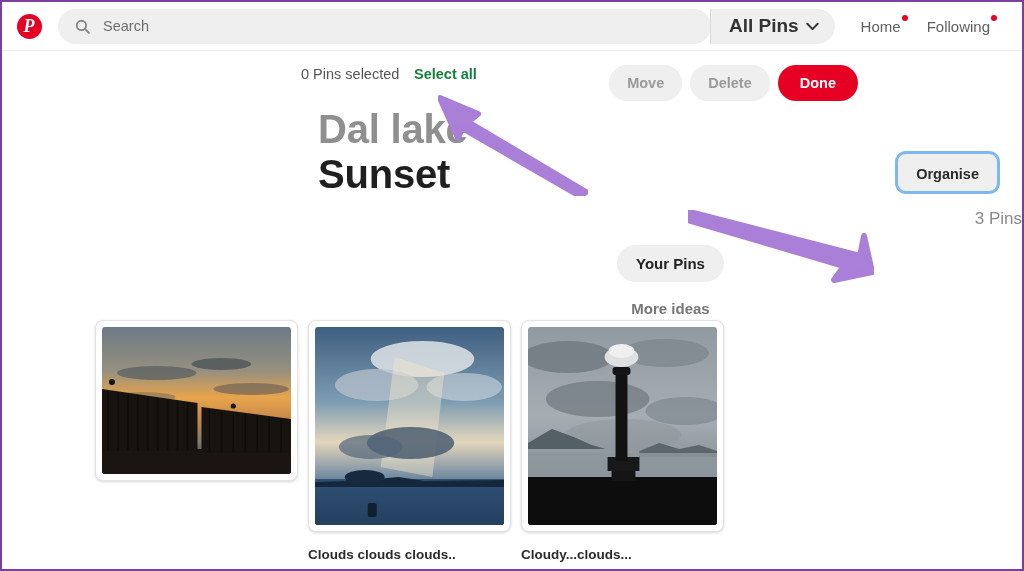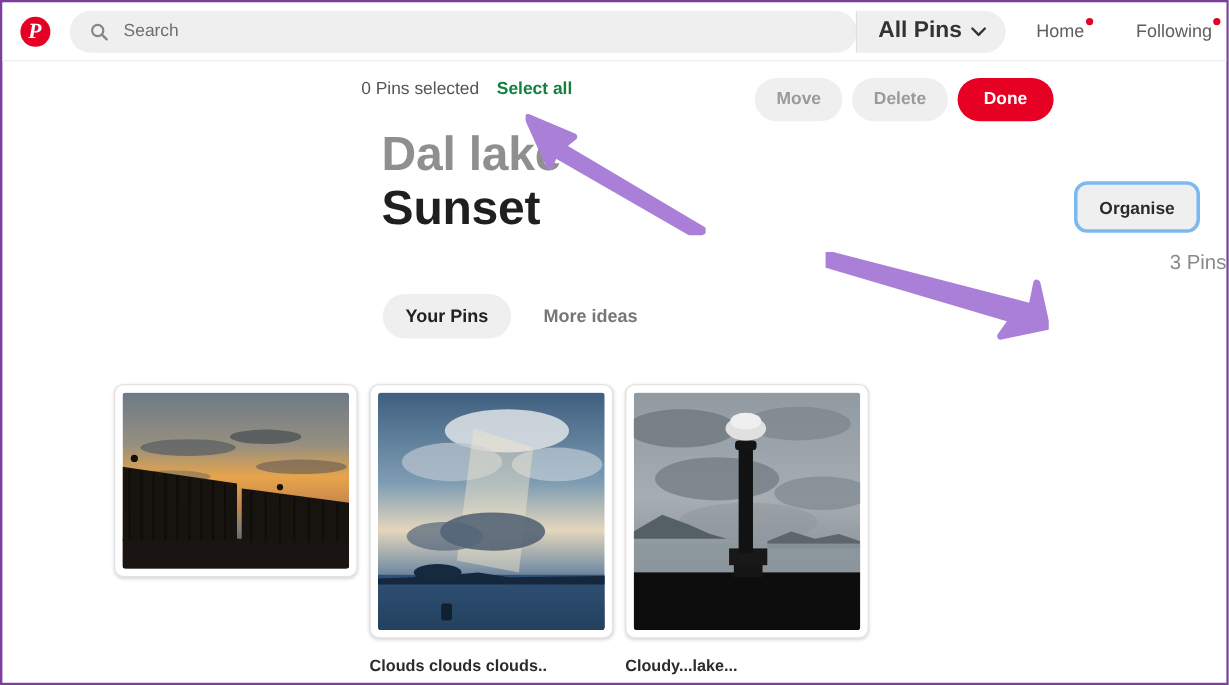--- a/index.html
+++ b/index.html
@@ -97,23 +97,23 @@
     font-weight: bold;
     color: #333333;
     cursor: pointer;
     flex: 0 0 auto;
   }
   .chev { width: 13px; height: 9px; flex: 0 0 auto; }
 
   .navlinks {
     display: flex;
     align-items: center;
-    gap: 43px;
+    gap: 26px;
     margin-left: 26px;
-    margin-right: 0;
+    margin-right: 20px;
     flex: 0 0 auto;
   }
   .navlink {
     position: relative;
     font-size: 15px;
     color: #5f5f5f;
     cursor: pointer;
     white-space: nowrap;
   }
   .navlink .dot {
@@ -143,21 +143,21 @@
     left: 412px; top: 15px;
     font-size: 14.5px;
     font-weight: bold;
     color: #15803d;
     cursor: pointer;
     white-space: nowrap;
     text-align: right;
   }
   .tb-buttons {
     position: absolute;
-    right: 12px; top: 14px;
+    right: 32px; top: 14px;
     display: flex;
     gap: 8px;
   }
   .btn {
     border: none;
     border-radius: 20px;
     font-family: "Liberation Sans", sans-serif;
     font-size: 14.5px;
     font-weight: bold;
     padding: 0 18px;
@@ -190,20 +190,21 @@
     color: #8a8a8a;
     text-align: right;
   }
 
   .tabs {
     margin-left: 317px;
     margin-top: 16px;
     display: flex;
     align-items: center;
     gap: 8px;
+    flex-direction: column;
   }
   .tab {
     font-size: 15px;
     font-weight: bold;
     padding: 10px 19px;
     border-radius: 22px;
     cursor: pointer;
     white-space: nowrap;
   }
   .tab-active { background: #efefef; color: #222222; }
@@ -446,21 +447,21 @@
             <rect y="150" width="190" height="48" fill="#0d0d0d"></rect>
             <rect x="84" y="140" width="24" height="14" fill="#151515"></rect>
             <rect x="80" y="130" width="32" height="14" fill="#181818"></rect>
             <rect x="88" y="46" width="12" height="88" fill="#121212"></rect>
             <rect x="85" y="40" width="18" height="8" rx="3" fill="#141414"></rect>
             <ellipse cx="94" cy="30" rx="17" ry="10" fill="#e0e0e0"></ellipse>
             <ellipse cx="94" cy="24" rx="13" ry="7" fill="#efefef"></ellipse>
           </svg>
         </div>
       </div>
-      <div class="pin-caption">Cloudy...lake...</div>
+      <div class="pin-caption">Cloudy...clouds...</div>
     </div>
   </div>
 
   <svg class="arrow arrow-a" width="150" height="108" viewBox="0 0 150 108">
     <polygon points="2,10 40,26 30,34 148,104 142,108 24,40 20,50" fill="#a97fd8" stroke="#a97fd8" stroke-width="6" stroke-linejoin="round"></polygon>
   </svg>
 
   <svg class="arrow arrow-b" width="186" height="76" viewBox="0 0 186 76">
     <polygon points="2,2 172,46 176,26 184,62 146,70 156,56 0,10" fill="#a97fd8" stroke="#a97fd8" stroke-width="6" stroke-linejoin="round"></polygon>
   </svg>

